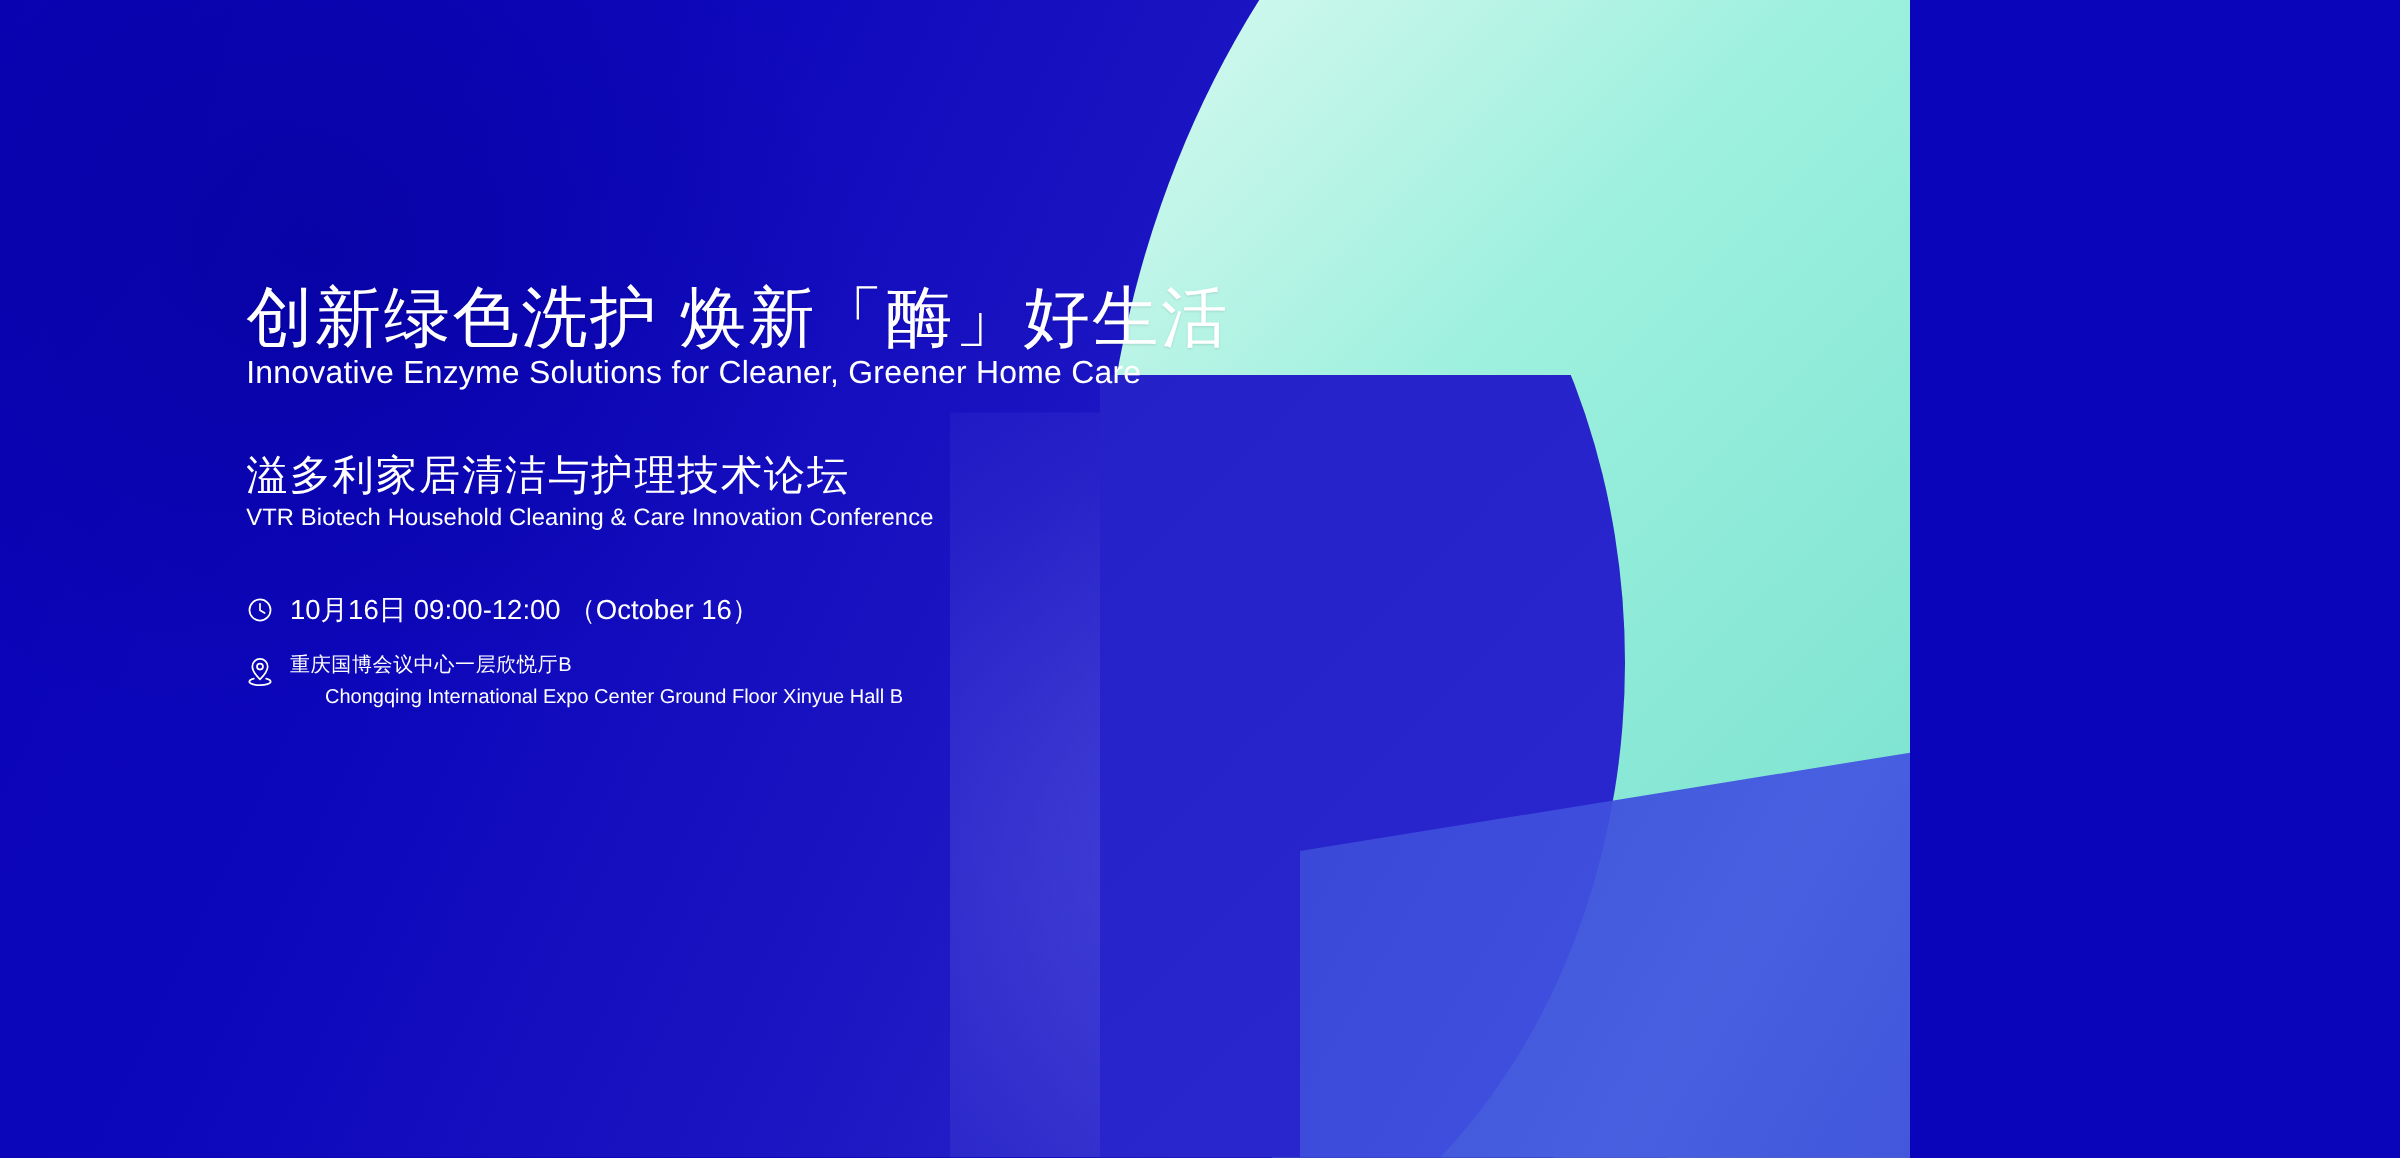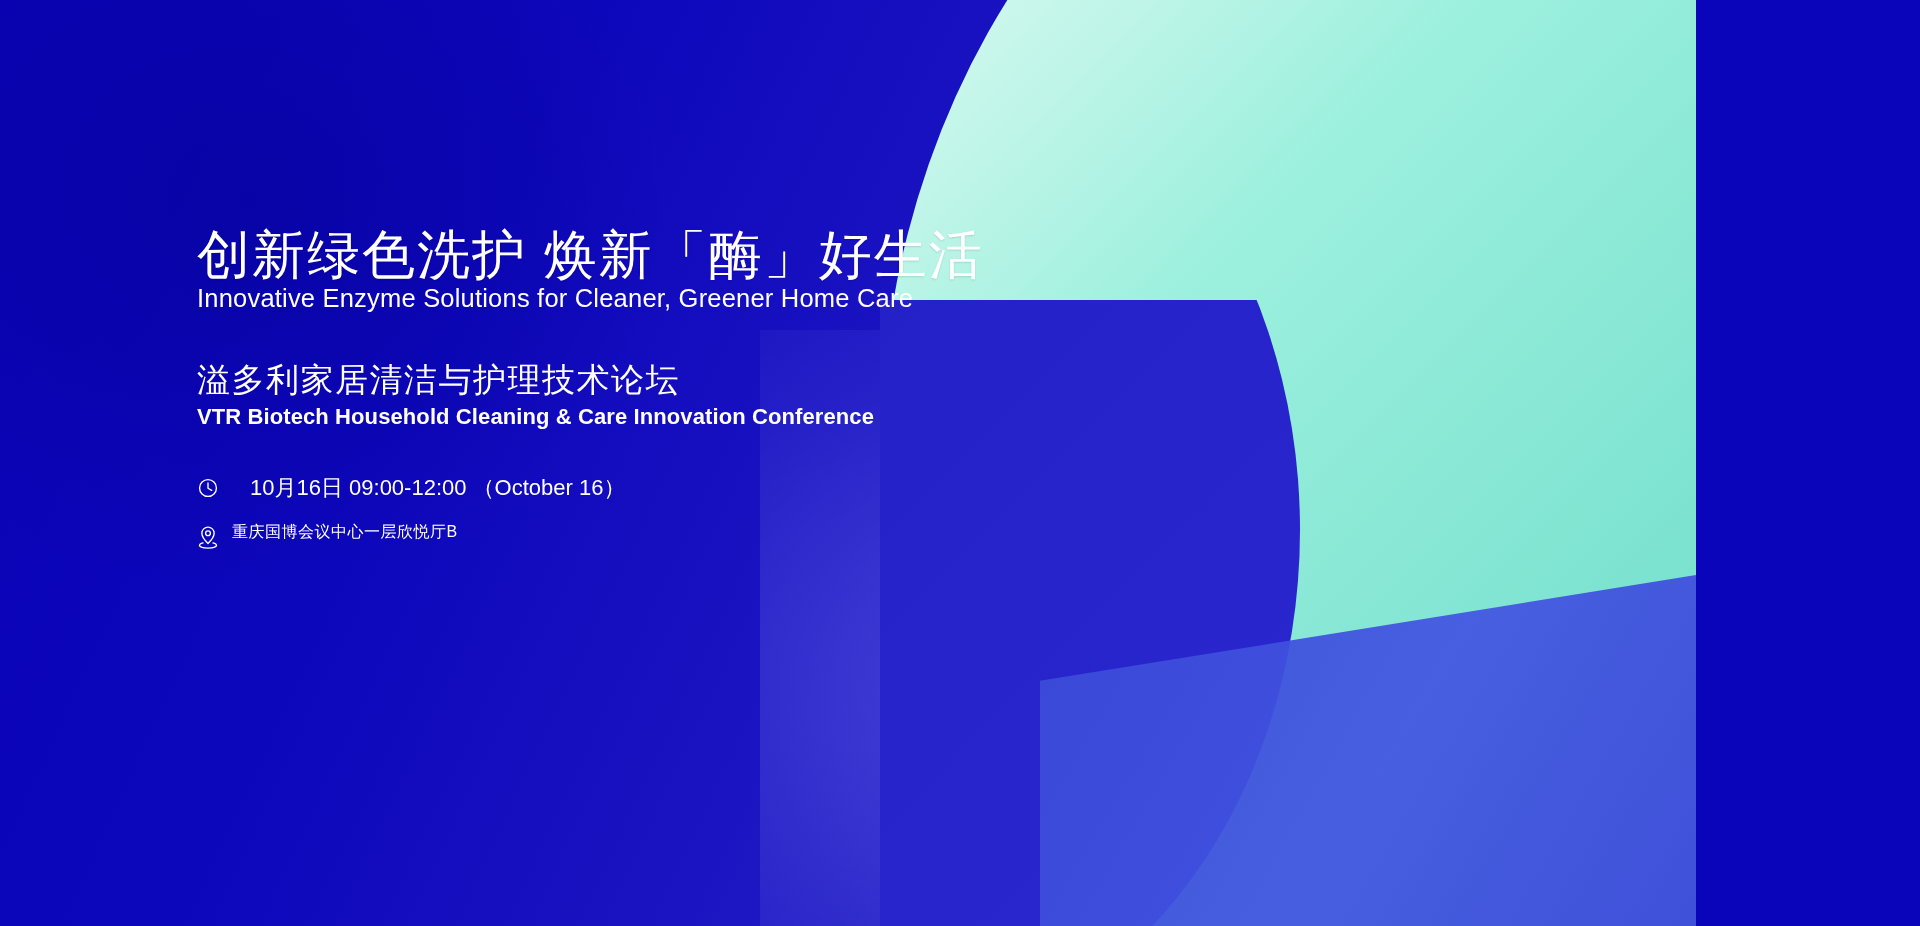--- a/index.html
+++ b/index.html
@@ -4,21 +4,21 @@
 <style>
   * { margin:0; padding:0; box-sizing:border-box; }
   html,body { width:1920px; height:926px; overflow:hidden; }
   body {
     font-family:"Liberation Sans","DejaVu Sans",sans-serif;
     background:#0A05BA;
   }
 
   #banner {
     position:relative;
-    width:1696px; height:926px;
+    width:1528px; height:926px;
     overflow:hidden;
     background:
       linear-gradient(115deg, #0902B4 0%, #0D07BC 28%, #1A14C2 52%, #2A27C8 72%, #3B38D2 100%);
     padding-left: 20px;
   }
 
   
   .bg-layer { position:absolute; inset:0; }
 
   
@@ -228,29 +228,29 @@
   }
   .sub-zh {
     position:absolute; top:358px; left:0;
     font-size:33px;
     letter-spacing:1.5px;
     font-weight:400;
     white-space:nowrap;
   }
   .sub-en {
     position:absolute; top:404px; left:0;
-    font-size:22px;
+    font-size:19px;
     letter-spacing:.1px;
-    font-weight:700;
+    font-weight:400;
     white-space:nowrap;
   }
 
   .meta-time {
     position:absolute; top:473px; left:0;
-    display:flex; align-items:center; gap:31px;
+    display:flex; align-items:center; gap:13px;
     font-size:22px; white-space:nowrap;
   }
   .meta-place {
     position:absolute; top:522px; left:0;
     display:flex; align-items:flex-start; gap:13px;
   }
   .meta-place .pin { margin-top:3px; }
   .place-lines { display:flex; flex-direction:column; }
   .place-zh { font-size:16px; letter-spacing:.5px; white-space:nowrap; }
   .place-en { font-size:16px; margin-top:6px; margin-left:28px; white-space:nowrap; }
@@ -334,17 +334,18 @@
     </div>
 
     <div class="meta-place">
       <svg class="ico pin" width="22" height="24" viewBox="0 0 24 26" fill="none">
         <path d="M12 2.2c-3.7 0-6.7 2.95-6.7 6.6 0 4.62 6.7 11.2 6.7 11.2s6.7-6.58 6.7-11.2c0-3.65-3-6.6-6.7-6.6z" stroke="#ffffff" stroke-width="1.5" stroke-linejoin="round"></path>
         <circle cx="12" cy="8.9" r="2.6" stroke="#ffffff" stroke-width="1.5"></circle>
         <path d="M6.6 19.4C4.2 20 2.7 21 2.7 22.1c0 1.7 4.2 3 9.3 3s9.3-1.3 9.3-3c0-1.1-1.5-2.1-3.9-2.7" stroke="#ffffff" stroke-width="1.5" stroke-linecap="round"></path>
       </svg>
       <div class="place-lines">
         <span class="place-zh">重庆国博会议中心一层欣悦厅B</span>
+        <span class="place-en">Chongqing International Expo Center Ground Floor Xinyue Hall B</span>
       </div>
     </div>
 
   </div>
 </div>
 
 </body></html>

